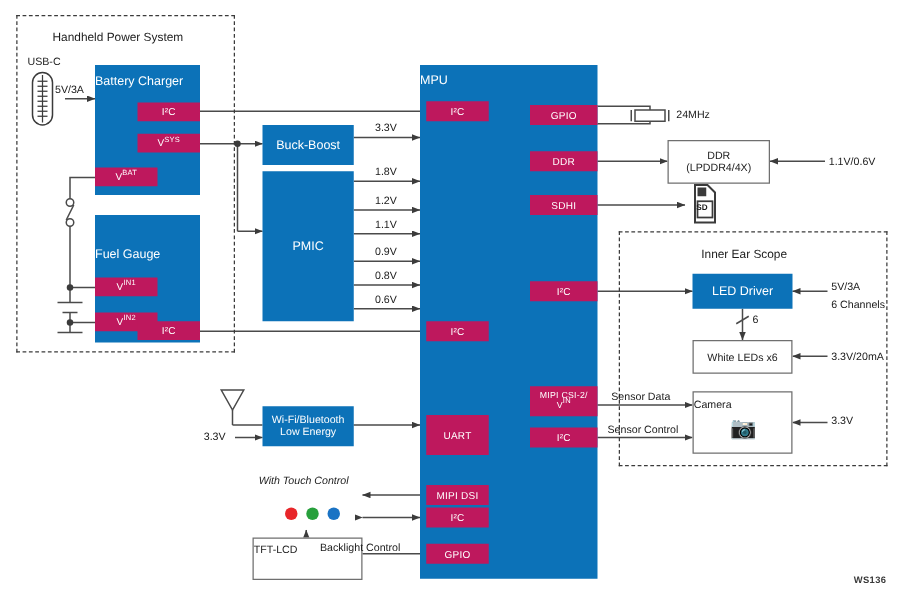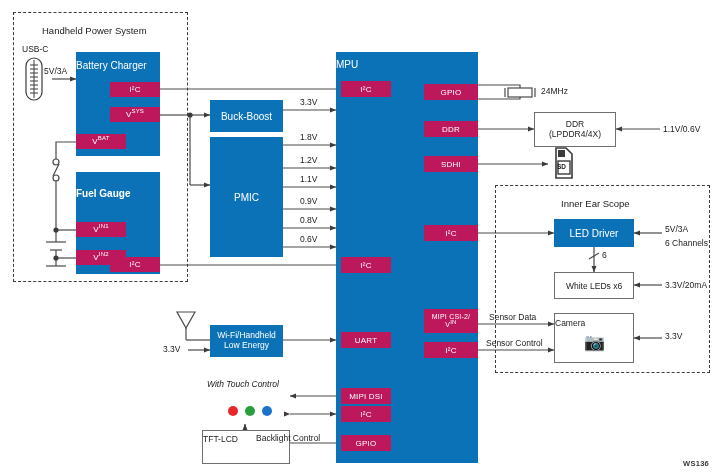--- a/index.html
+++ b/index.html
@@ -165,21 +165,21 @@
     <span>I²C</span>
   </div>
   <div class="blk port" style="left:110px;top:107px;width:50px;height:15px;">
     <span>V<sup>SYS</sup></span>
   </div>
   <div class="blk port" style="left:76px;top:134px;width:50px;height:15px;">
     <span>V<sup>BAT</sup></span>
   </div>
 
   <div class="blk blue" style="left:76px;top:172px;width:84px;height:102px;">
-    <span class="ttl" style="position:absolute;top:16px;left:0;width:100%;font-weight:bold;">Fuel Gauge</span>
+    <span class="ttl" style="position:absolute;top:26px;left:0;width:100%;">Fuel Gauge</span>
   </div>
   <div class="blk port" style="left:76px;top:222px;width:50px;height:15px;">
     <span>V<sup>IN1</sup></span>
   </div>
   <div class="blk port" style="left:76px;top:250px;width:50px;height:15px;">
     <span>V<sup>IN2</sup></span>
   </div>
   <div class="blk port" style="left:110px;top:257px;width:50px;height:15px;">
     <span>I²C</span>
   </div>
@@ -202,21 +202,21 @@
   <div class="blk blue" style="left:336px;top:52px;width:142px;height:411px;">
     <span class="ttl" style="position:absolute;top:7px;left:0;width:100%;">MPU</span>
   </div>
 
   <div class="blk port" style="left:341px;top:81px;width:50px;height:16px;">
     <span>I²C</span>
   </div>
   <div class="blk port" style="left:341px;top:257px;width:50px;height:16px;">
     <span>I²C</span>
   </div>
-  <div class="blk port" style="left:341px;top:332px;width:50px;height:16px;">
+  <div class="blk port" style="left:341px;top:332px;width:50px;height:32px;">
     <span>UART</span>
   </div>
   <div class="blk port" style="left:341px;top:388px;width:50px;height:16px;">
     <span>MIPI DSI</span>
   </div>
   <div class="blk port" style="left:341px;top:406px;width:50px;height:16px;">
     <span>I²C</span>
   </div>
   <div class="blk port" style="left:341px;top:435px;width:50px;height:16px;">
     <span>GPIO</span>
@@ -266,21 +266,21 @@
 
   <div class="blk white" style="left:554px;top:313px;width:80px;height:50px;">
     <span style="position:absolute;top:4px;left:0;width:100%;font-size:8.5px;">Camera</span>
   </div>
   <div class="cam-glyph" style="left:584px;top:334px;">📷</div>
   <div class="lbl" style="left:665px;top:331px;">3.3V</div>
   <div class="lbl" style="left:489px;top:312px;">Sensor Data</div>
   <div class="lbl" style="left:486px;top:338px;">Sensor Control</div>
 
   <div class="blk blue two-line" style="left:210px;top:325px;width:73px;height:32px;font-size:8.5px;">
-    <span>Wi-Fi/Handheld</span>
+    <span>Wi-Fi/Bluetooth</span>
     <span>Low Energy</span>
   </div>
   <div class="lbl" style="left:163px;top:344px;">3.3V</div>
 
   <div class="lbl" style="left:207px;top:379px;font-style:italic;">With Touch Control</div>
   <div class="blk white" style="left:202px;top:390px;width:88px;height:34px;margin-top:40px;">
     <span style="position:absolute;top:3px;left:0;width:100%;font-size:8.5px;">TFT-LCD</span>
   </div>
   <div class="dot" style="left:228px;top:406px;width:10px;height:10px;background:#e8262a;"></div>
   <div class="dot" style="left:245px;top:406px;width:10px;height:10px;background:#27a03c;"></div>

